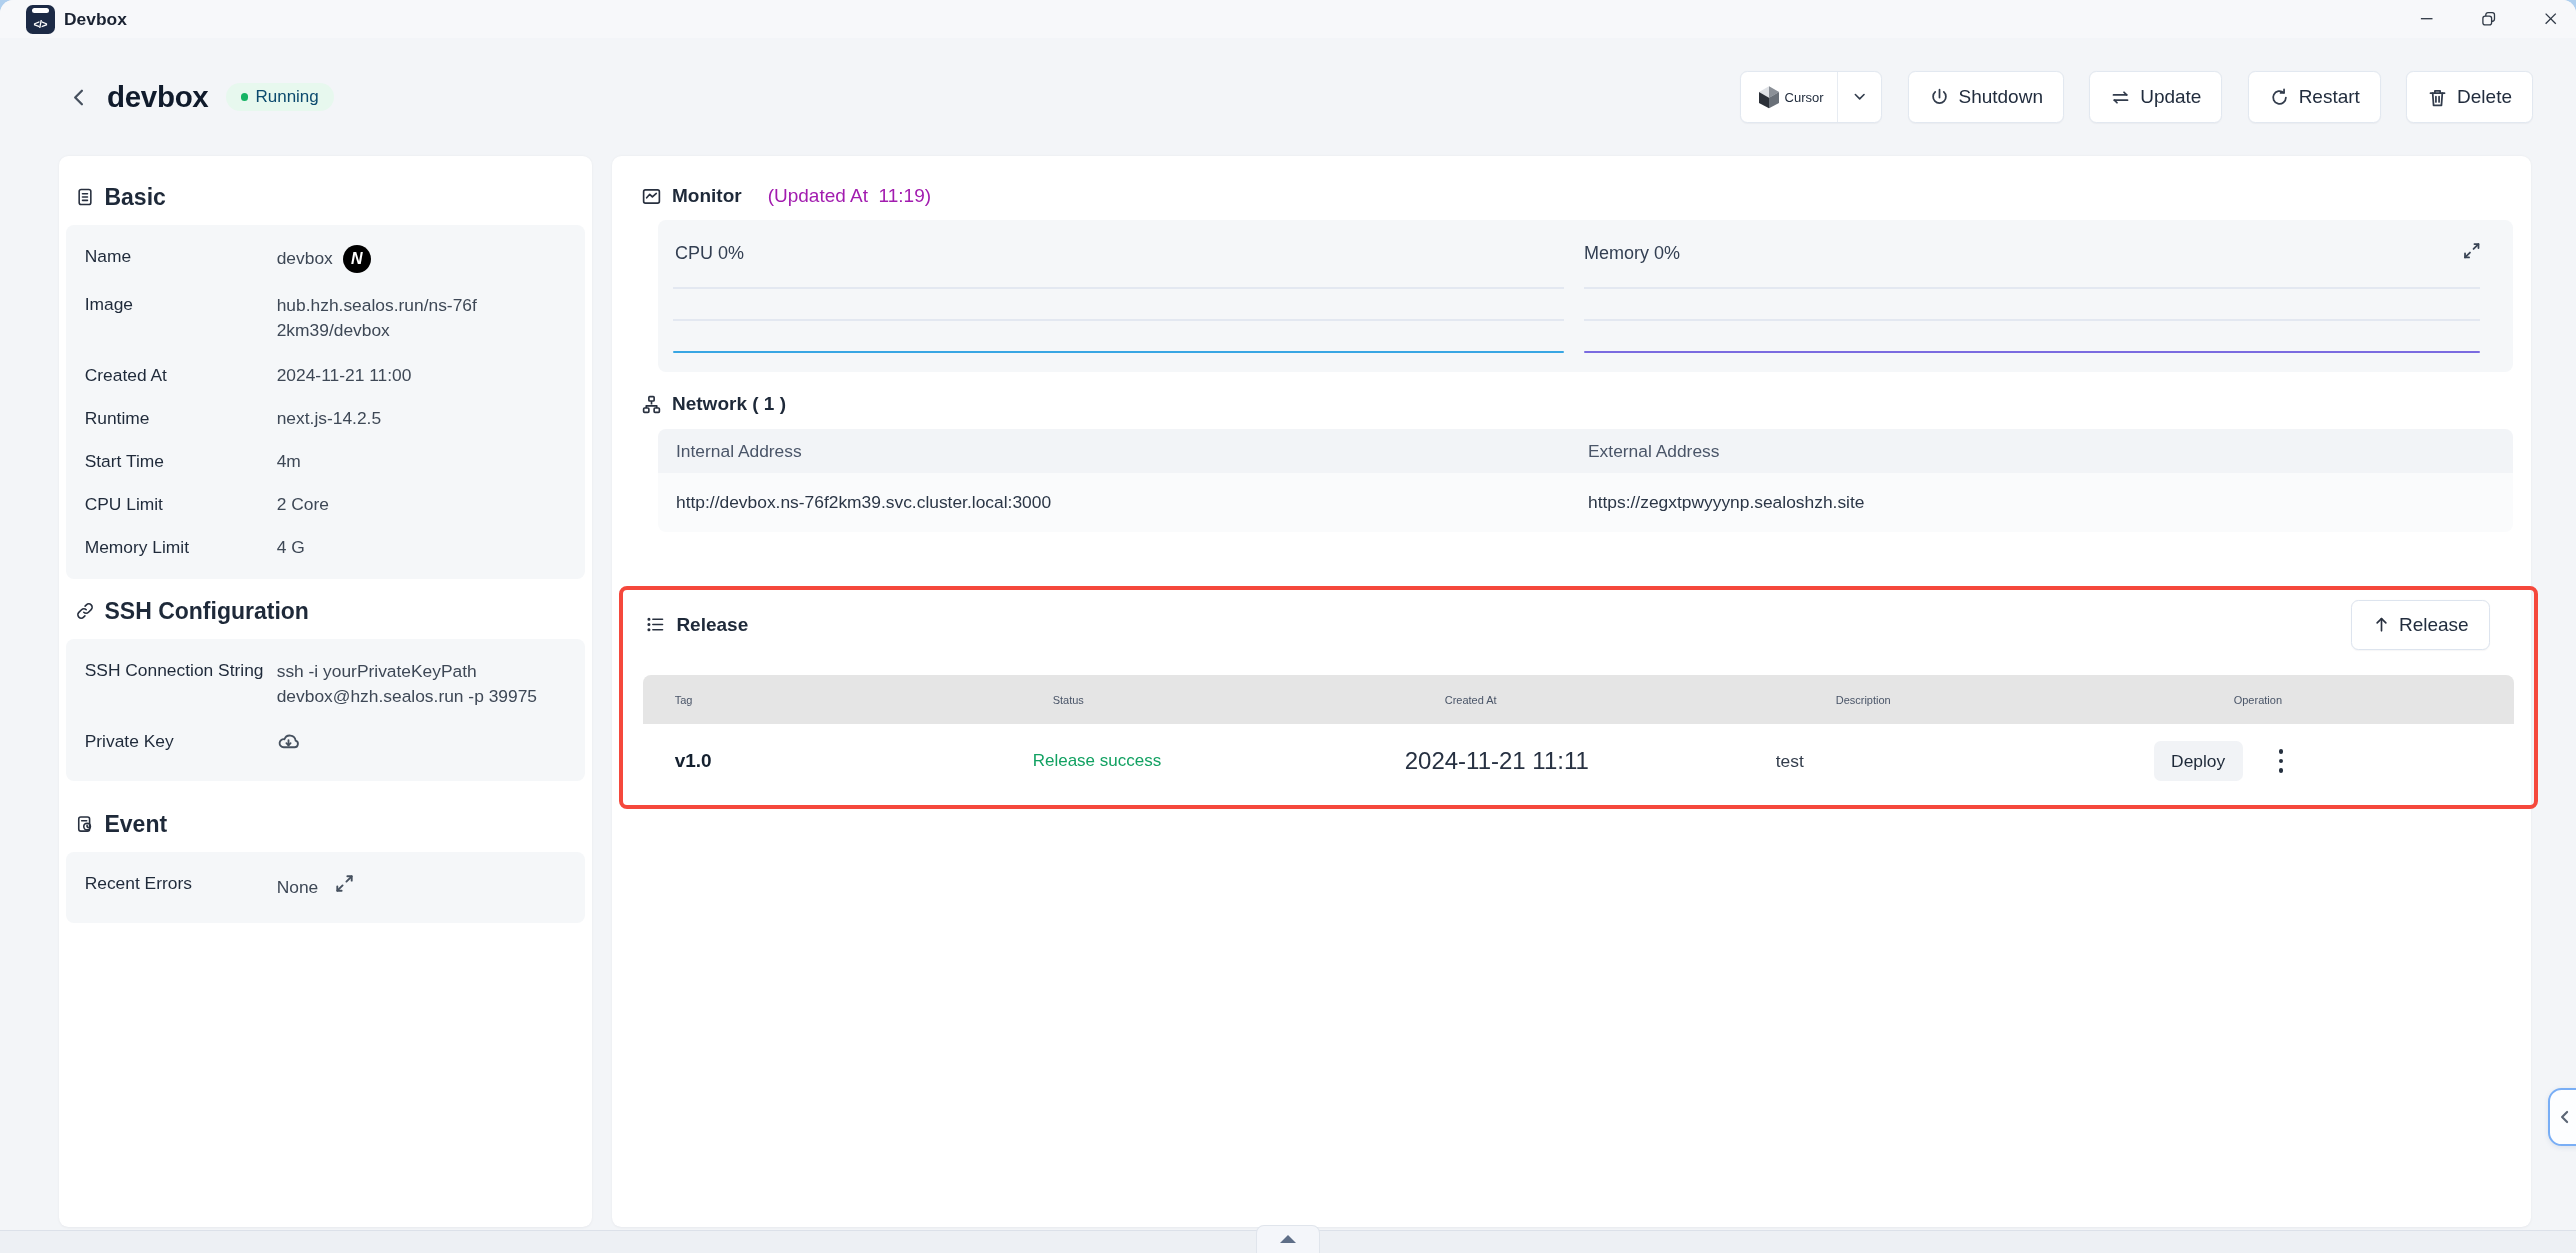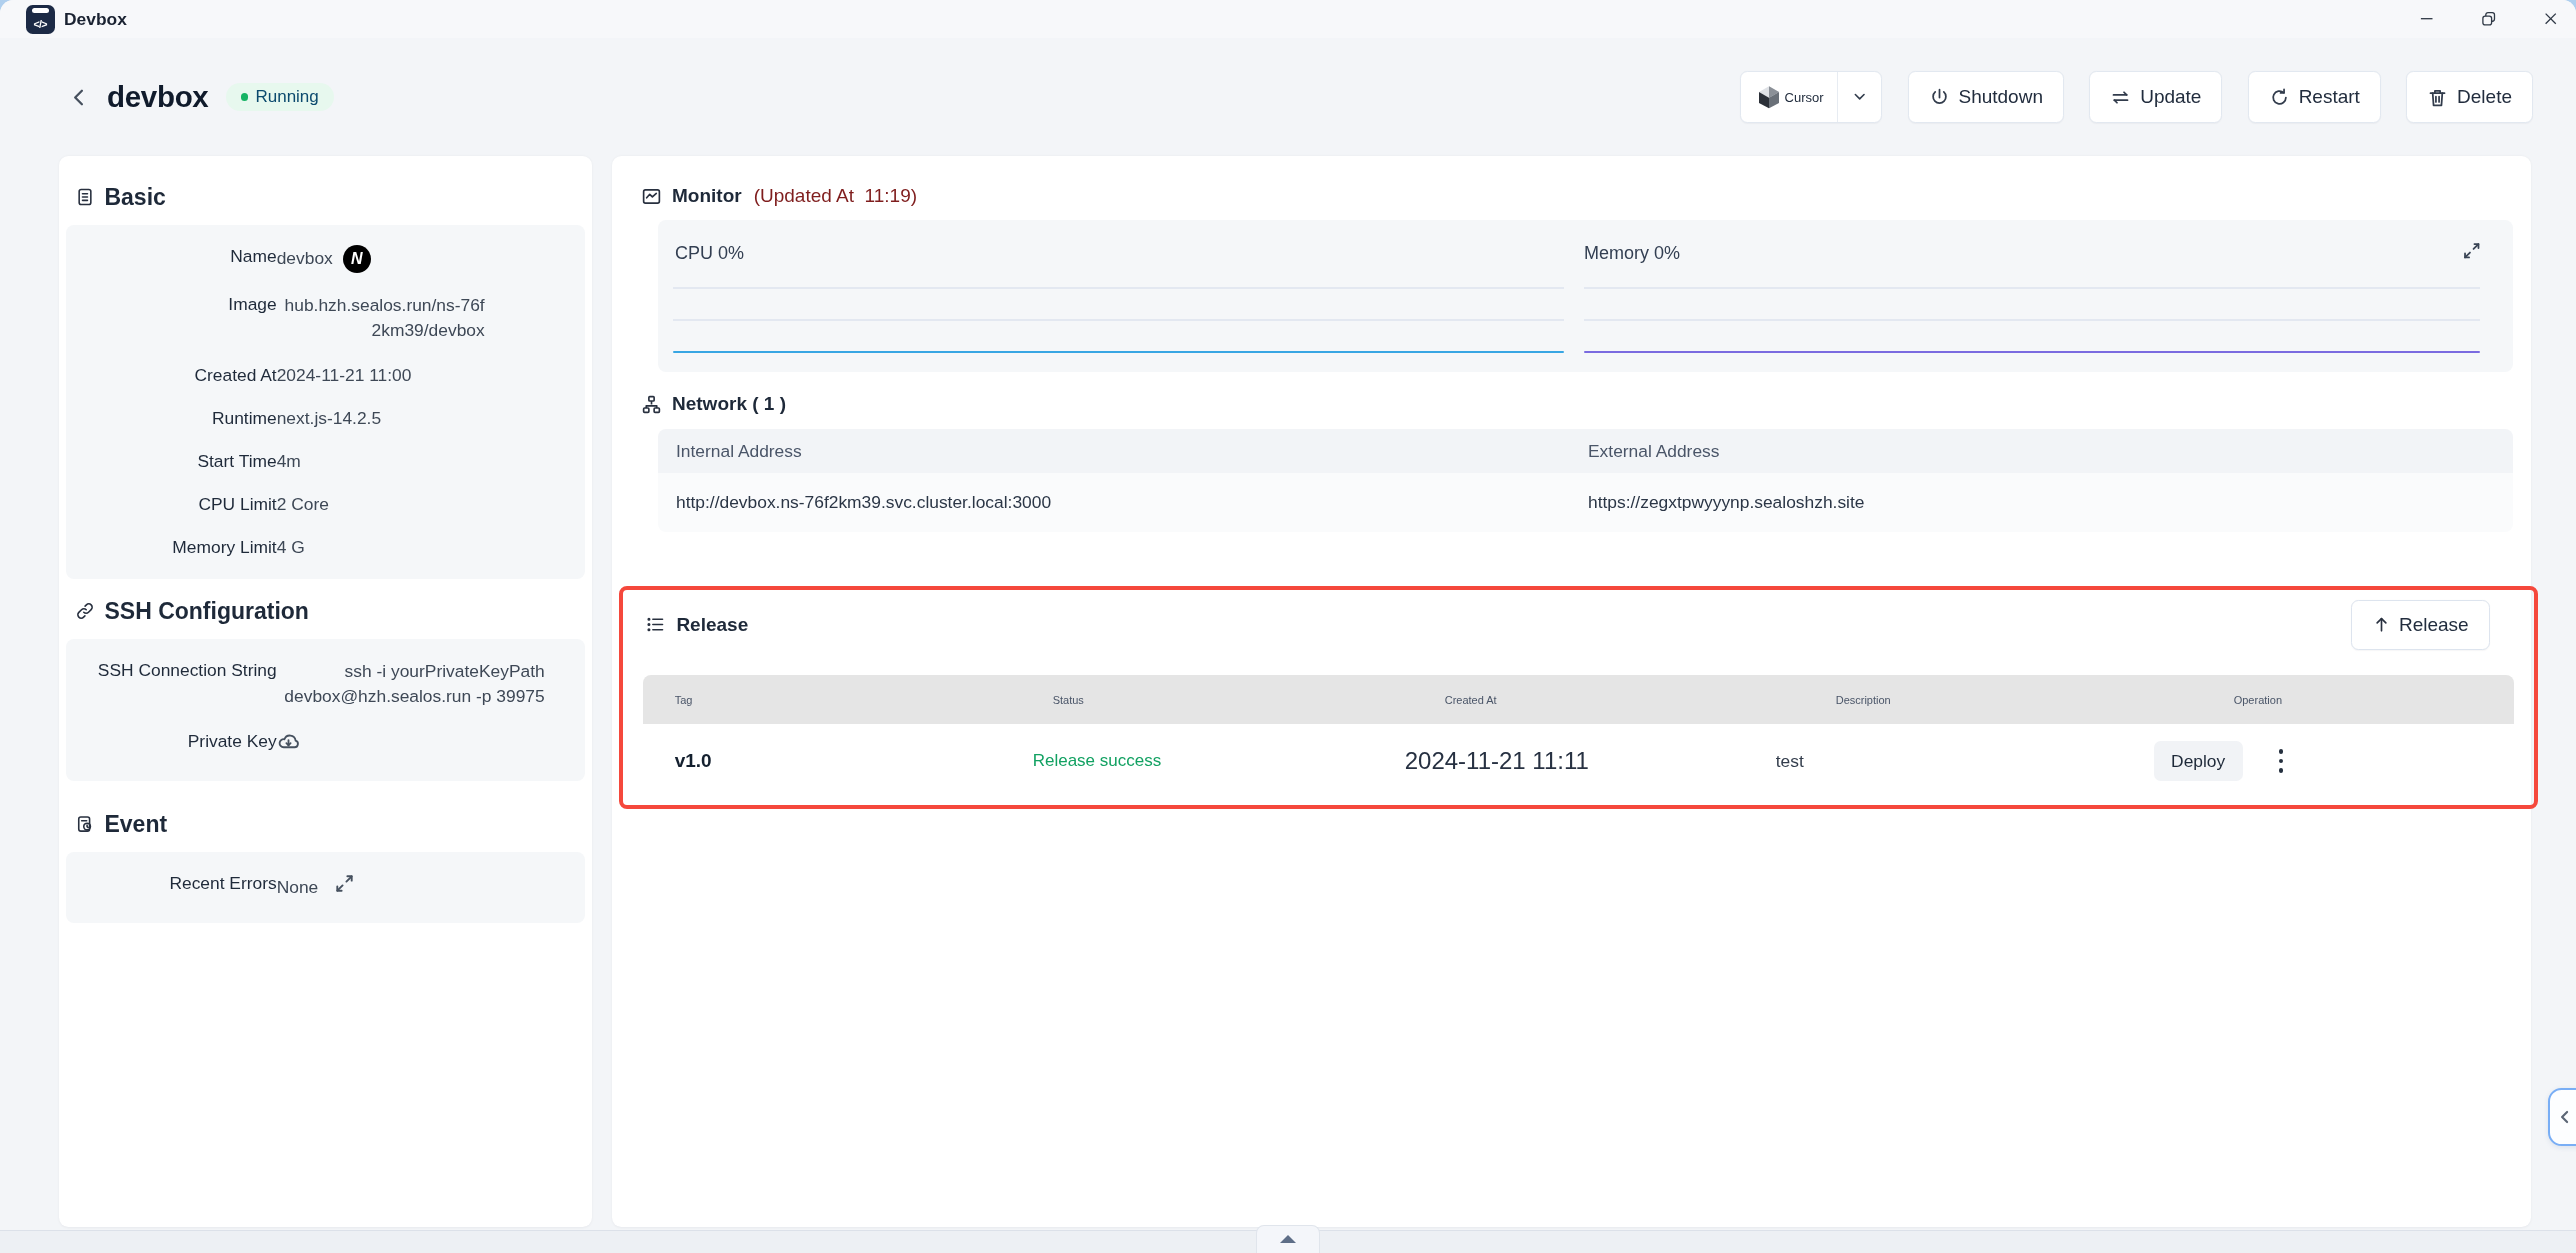--- a/index.html
+++ b/index.html
@@ -41,38 +41,38 @@
   .sidebar-card { position:absolute; left:59px; top:156px; width:533px; height:1071px; background:#FFFFFF; border-radius:9.4px; box-shadow:0 0.7px 2.7px rgba(16,24,40,.05); padding:0 6.7px; }
   .main-card { position:absolute; left:612px; top:156px; width:1919px; height:1071px; background:#FFFFFF; border-radius:9.4px; box-shadow:0 0.7px 2.7px rgba(16,24,40,.05); }
 
   
   .side-head { display:flex; align-items:center; gap:9.4px; margin-left:9.4px; font-size:23px; font-weight:600; color:#1E2939; }
   .side-head svg { width:20px; height:20px; color:#28303F; }
   .mt-basic { padding-top:27.5px; }
   .side-head + .side-panel { margin-top:14px; }
   .mt-ssh { margin-top:19px; }
   .mt-event { margin-top:30px; }
-  .side-panel { background:#F5F7F9; border-radius:8px; padding:20px 19px;text-align:right; }
+  .side-panel { background:#F5F7F9; border-radius:8px; padding:20px 19px; }
   .kv-row { display:flex; align-items:flex-start; line-height:23px; margin-bottom:20px; }
   .kv-row:last-child { margin-bottom:0; }
   .kv-label { flex:0 0 192px; font-size:17.4px; font-weight:500; color:#1F2A3A; }
   .kv-value { font-size:17.4px; color:#3E4856; max-width:221px; }
   .kv-value.wrap-all { word-break:break-all; line-height:25.5px; max-width:208px; }
   .kv-value.wrap { line-height:25.5px; max-width:268px; }
   .name-wrap { display:flex; align-items:center; gap:10px; }
   .nextjs-badge { width:28px; height:28px; border-radius:50%; background:#000; color:#FFF; display:flex; align-items:center; justify-content:center; font-size:16px; font-weight:700; font-style:italic; }
   .icon-link { color:#46515F; }
   .icon-link svg { width:23px; height:23px; }
   .none-wrap { display:flex; align-items:center; gap:14.8px; }
 
   
   .section-head { display:flex; align-items:center; gap:10px; margin-left:29px; font-size:19px; font-weight:600; color:#1E2939; }
   .section-head svg { width:21px; height:21px; color:#28303F; }
   .mt-monitor { padding-top:29px; }
-  .updated { font-size:19px; font-weight:400; color:#7f1d1d; white-space:pre; margin-left:2px; }
+  .updated { font-size:19px; font-weight:400; color:#a21caf; white-space:pre; margin-left:16px; }
   .monitor-panel { position:relative; margin:12.7px 18px 0 46px; height:152px; background:#F5F7F9; border-radius:8px; }
   .chart-title { position:absolute; top:23px; font-size:18px; font-weight:500; color:#333F52; }
   .grid-line { position:absolute; height:2px; background:#E3E8F1; }
   .data-line { position:absolute; height:2.7px; border-radius:1.3px; }
   .expand-btn { position:absolute; right:31px; top:20px; color:#3A4556; }
   .expand-btn svg { width:21.5px; height:21.5px; }
 
   
   .mt-network { margin-top:21.5px; }
   .net-table { margin:14px 18px 0 46px; border-radius:8px; overflow:hidden; }

